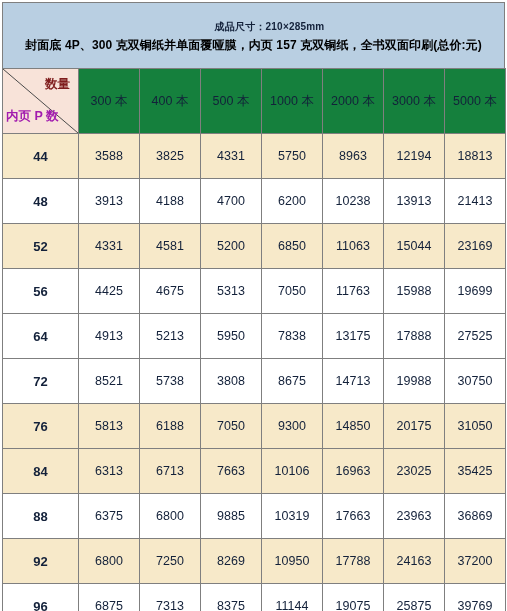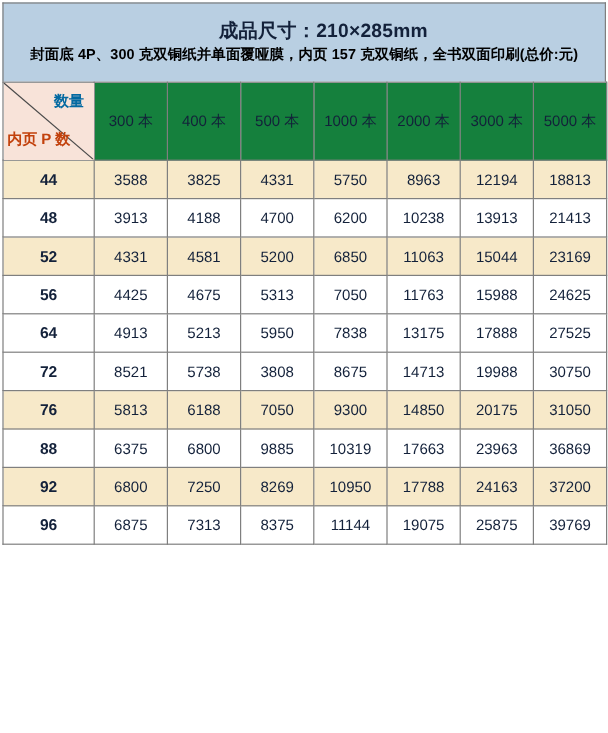--- a/index.html
+++ b/index.html
@@ -30,21 +30,21 @@
     background: #b9cfe2;
     border: 1px solid #7f7f7f;
     border-bottom: none;
     display: flex;
     flex-direction: column;
     align-items: center;
     justify-content: center;
     text-align: center;
   }
   .title-line-1 {
-    font-size: 16px;
+    font-size: 10px;
     font-weight: bold;
     color: #13213a;
     line-height: 19px;
     letter-spacing: 0.2px;
     margin-left: 32px;
   }
   .title-line-2 {
     font-size: 12px;
     font-weight: bold;
     color: #000000;
@@ -87,43 +87,43 @@
     width: 100%;
     height: 100%;
     display: block;
   }
   th.corner .lbl-qty {
     position: absolute;
     top: 7px;
     right: 8px;
     font-size: 12.5px;
     font-weight: bold;
-    color: #0369a1;
+    color: #7f1d1d;
     z-index: 2;
   }
   th.corner .lbl-pages {
     position: absolute;
     bottom: 8px;
     left: 3px;
     font-size: 12.5px;
     font-weight: bold;
-    color: #c2410c;
+    color: #a21caf;
     z-index: 2;
   }
 
   th.col-head {
     height: 64px;
     background: #15803d;
     font-size: 12.5px;
     font-weight: bold;
     color: #13213a;
     white-space: nowrap;
   }
 
-  tbody tr { height: 32px; }
+  tbody tr { height: 45px; }
   tbody tr.odd  td { background: #f7e9c9; }
   tbody tr.even td { background: #ffffff; margin-top: 20px; }
   tbody td.row-label {
     font-weight: bold;
     font-size: 13px;
   }
   tbody td.val {
     font-size: 12.5px;
     font-weight: normal;
   }
@@ -199,21 +199,21 @@
           <td class="val">23169</td>
         </tr>
       <tr class="even">
           <td class="row-label">56</td>
           <td class="val">4425</td>
           <td class="val">4675</td>
           <td class="val">5313</td>
           <td class="val">7050</td>
           <td class="val">11763</td>
           <td class="val">15988</td>
-          <td class="val">24625</td>
+          <td class="val">19699</td>
         </tr>
       <tr class="even">
           <td class="row-label">64</td>
           <td class="val">4913</td>
           <td class="val">5213</td>
           <td class="val">5950</td>
           <td class="val">7838</td>
           <td class="val">13175</td>
           <td class="val">17888</td>
           <td class="val">27525</td>
@@ -231,20 +231,30 @@
       <tr class="odd">
           <td class="row-label">76</td>
           <td class="val">5813</td>
           <td class="val">6188</td>
           <td class="val">7050</td>
           <td class="val">9300</td>
           <td class="val">14850</td>
           <td class="val">20175</td>
           <td class="val">31050</td>
         </tr>
+      <tr class="odd">
+          <td class="row-label">84</td>
+          <td class="val">6313</td>
+          <td class="val">6713</td>
+          <td class="val">7663</td>
+          <td class="val">10106</td>
+          <td class="val">16963</td>
+          <td class="val">23025</td>
+          <td class="val">35425</td>
+        </tr>
       <tr class="even">
           <td class="row-label">88</td>
           <td class="val">6375</td>
           <td class="val">6800</td>
           <td class="val">9885</td>
           <td class="val">10319</td>
           <td class="val">17663</td>
           <td class="val">23963</td>
           <td class="val">36869</td>
         </tr>

